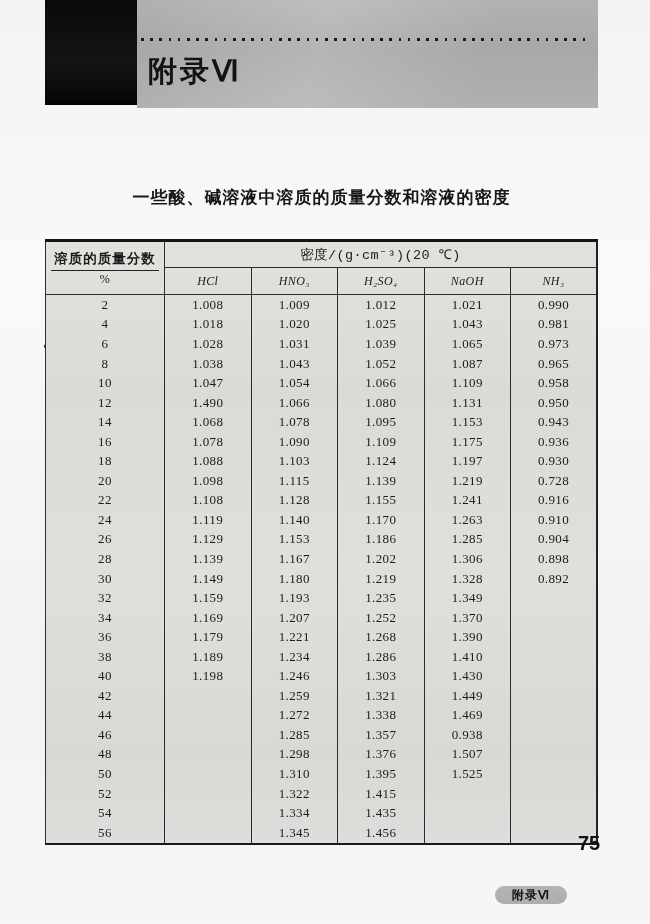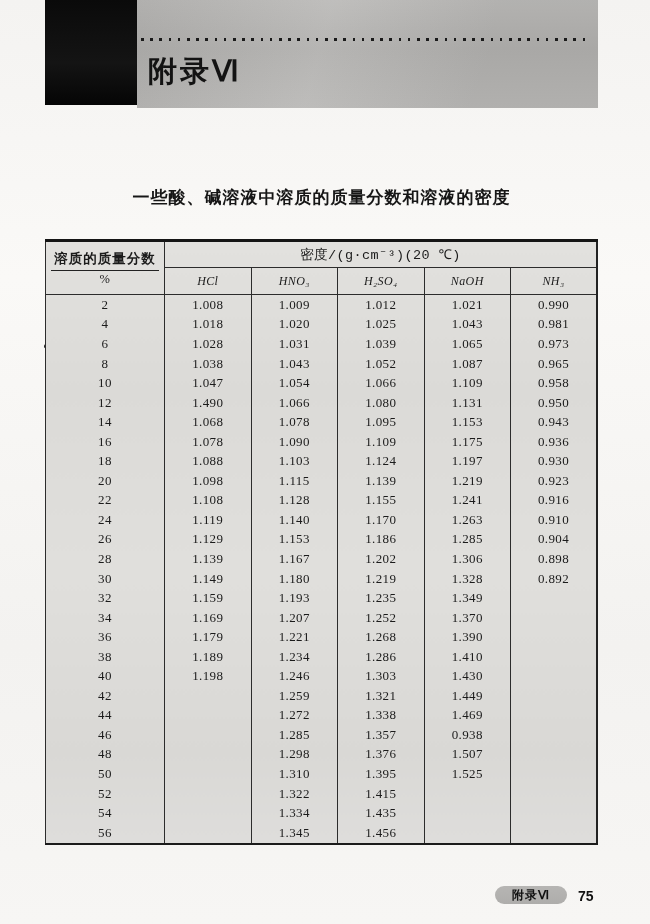--- a/index.html
+++ b/index.html
@@ -65,22 +65,22 @@
   }
   
   .footer-pill{
     position:absolute;left:495px;top:886px;width:72px;height:18px;
     background:linear-gradient(180deg,#b6b5b3,#aeadab);border-radius:9px;
     text-align:center;line-height:18px;
     font-family:"Liberation Sans",sans-serif;font-weight:bold;font-size:12px;
     letter-spacing:1px;color:#111;
   }
   .page-number{
-    position:absolute;left:578px;top:888px;
-    font-family:"Liberation Sans",sans-serif;font-weight:bold;font-size:14px;color:#111;
+    position:absolute;left:578px;top:832px;
+    font-family:"Liberation Sans",sans-serif;font-weight:bold;font-size:20px;color:#111;
   }
 </style>
 </head>
 <body>
 
 <div class="black-block"></div>
 
 <div class="banner">
   <div class="dotted"></div>
   <div class="appendix-heading">附录Ⅵ</div>
@@ -189,21 +189,21 @@
         <td>1.124</td>
         <td>1.197</td>
         <td>0.930</td>
       </tr>
       <tr>
         <td>20</td>
         <td>1.098</td>
         <td>1.115</td>
         <td>1.139</td>
         <td>1.219</td>
-        <td>0.923</td>
+        <td>0.728</td>
       </tr>
       <tr>
         <td>22</td>
         <td>1.108</td>
         <td>1.128</td>
         <td>1.155</td>
         <td>1.241</td>
         <td>0.916</td>
       </tr>
       <tr>

